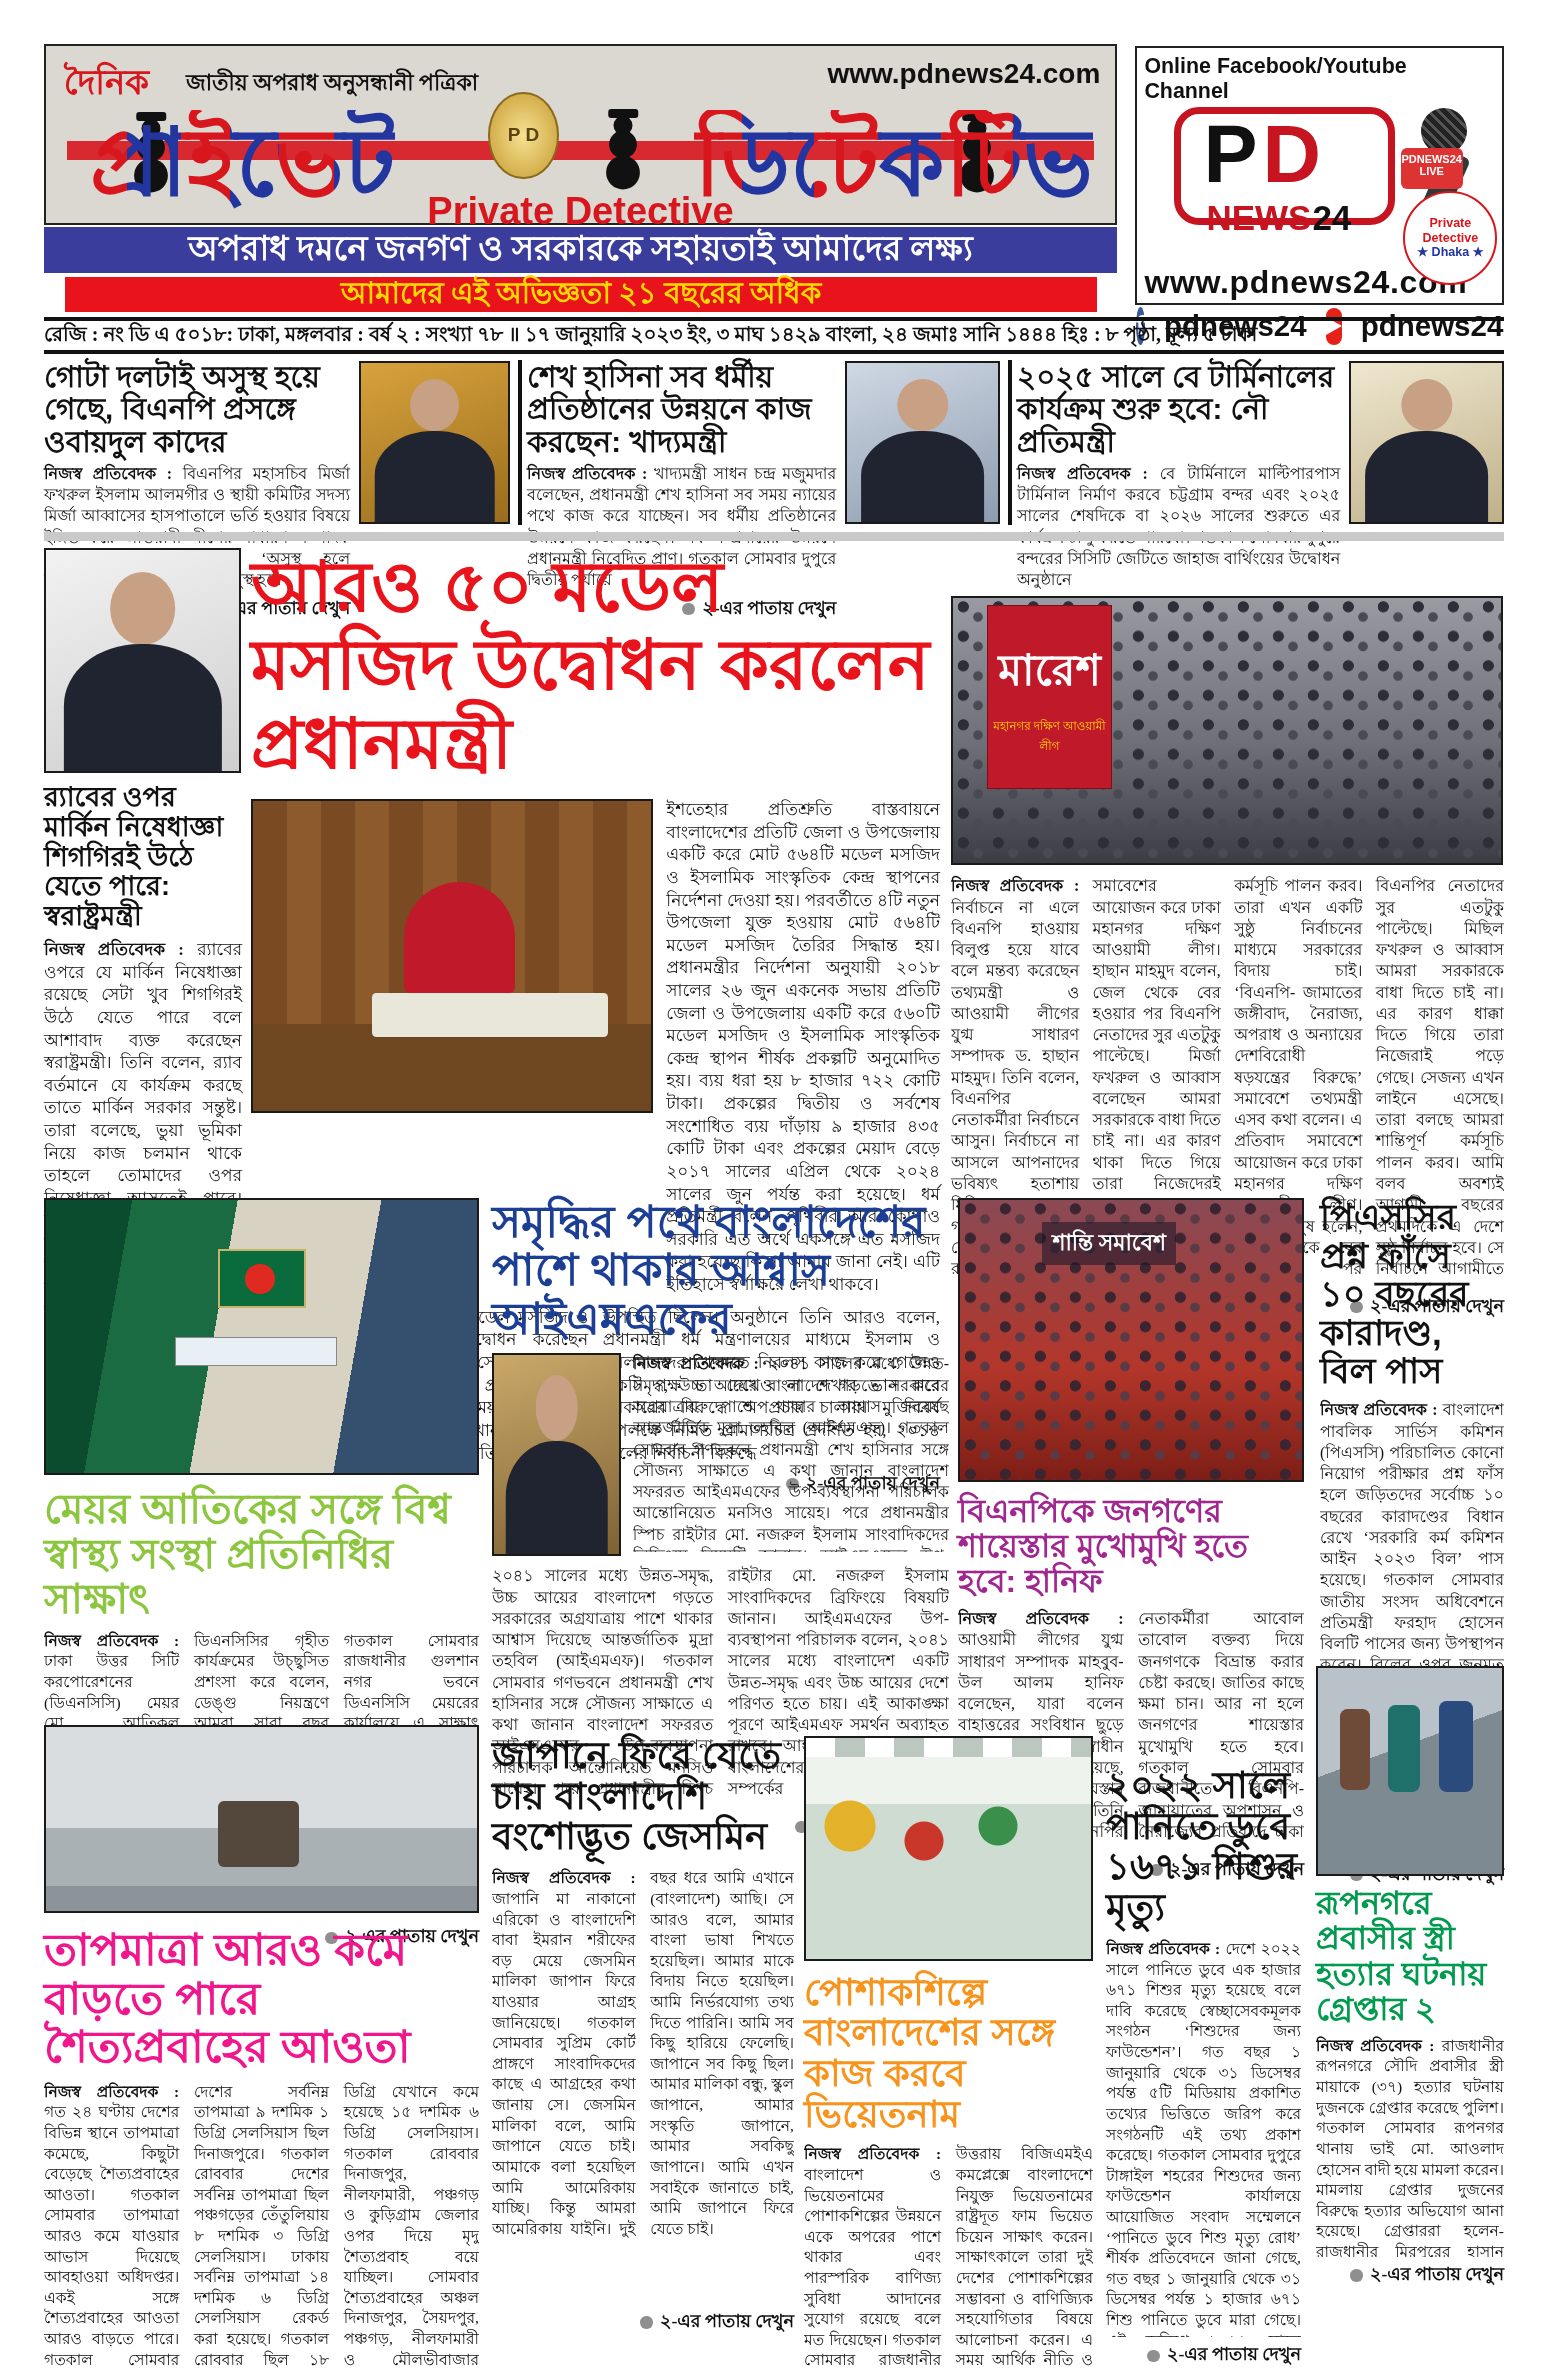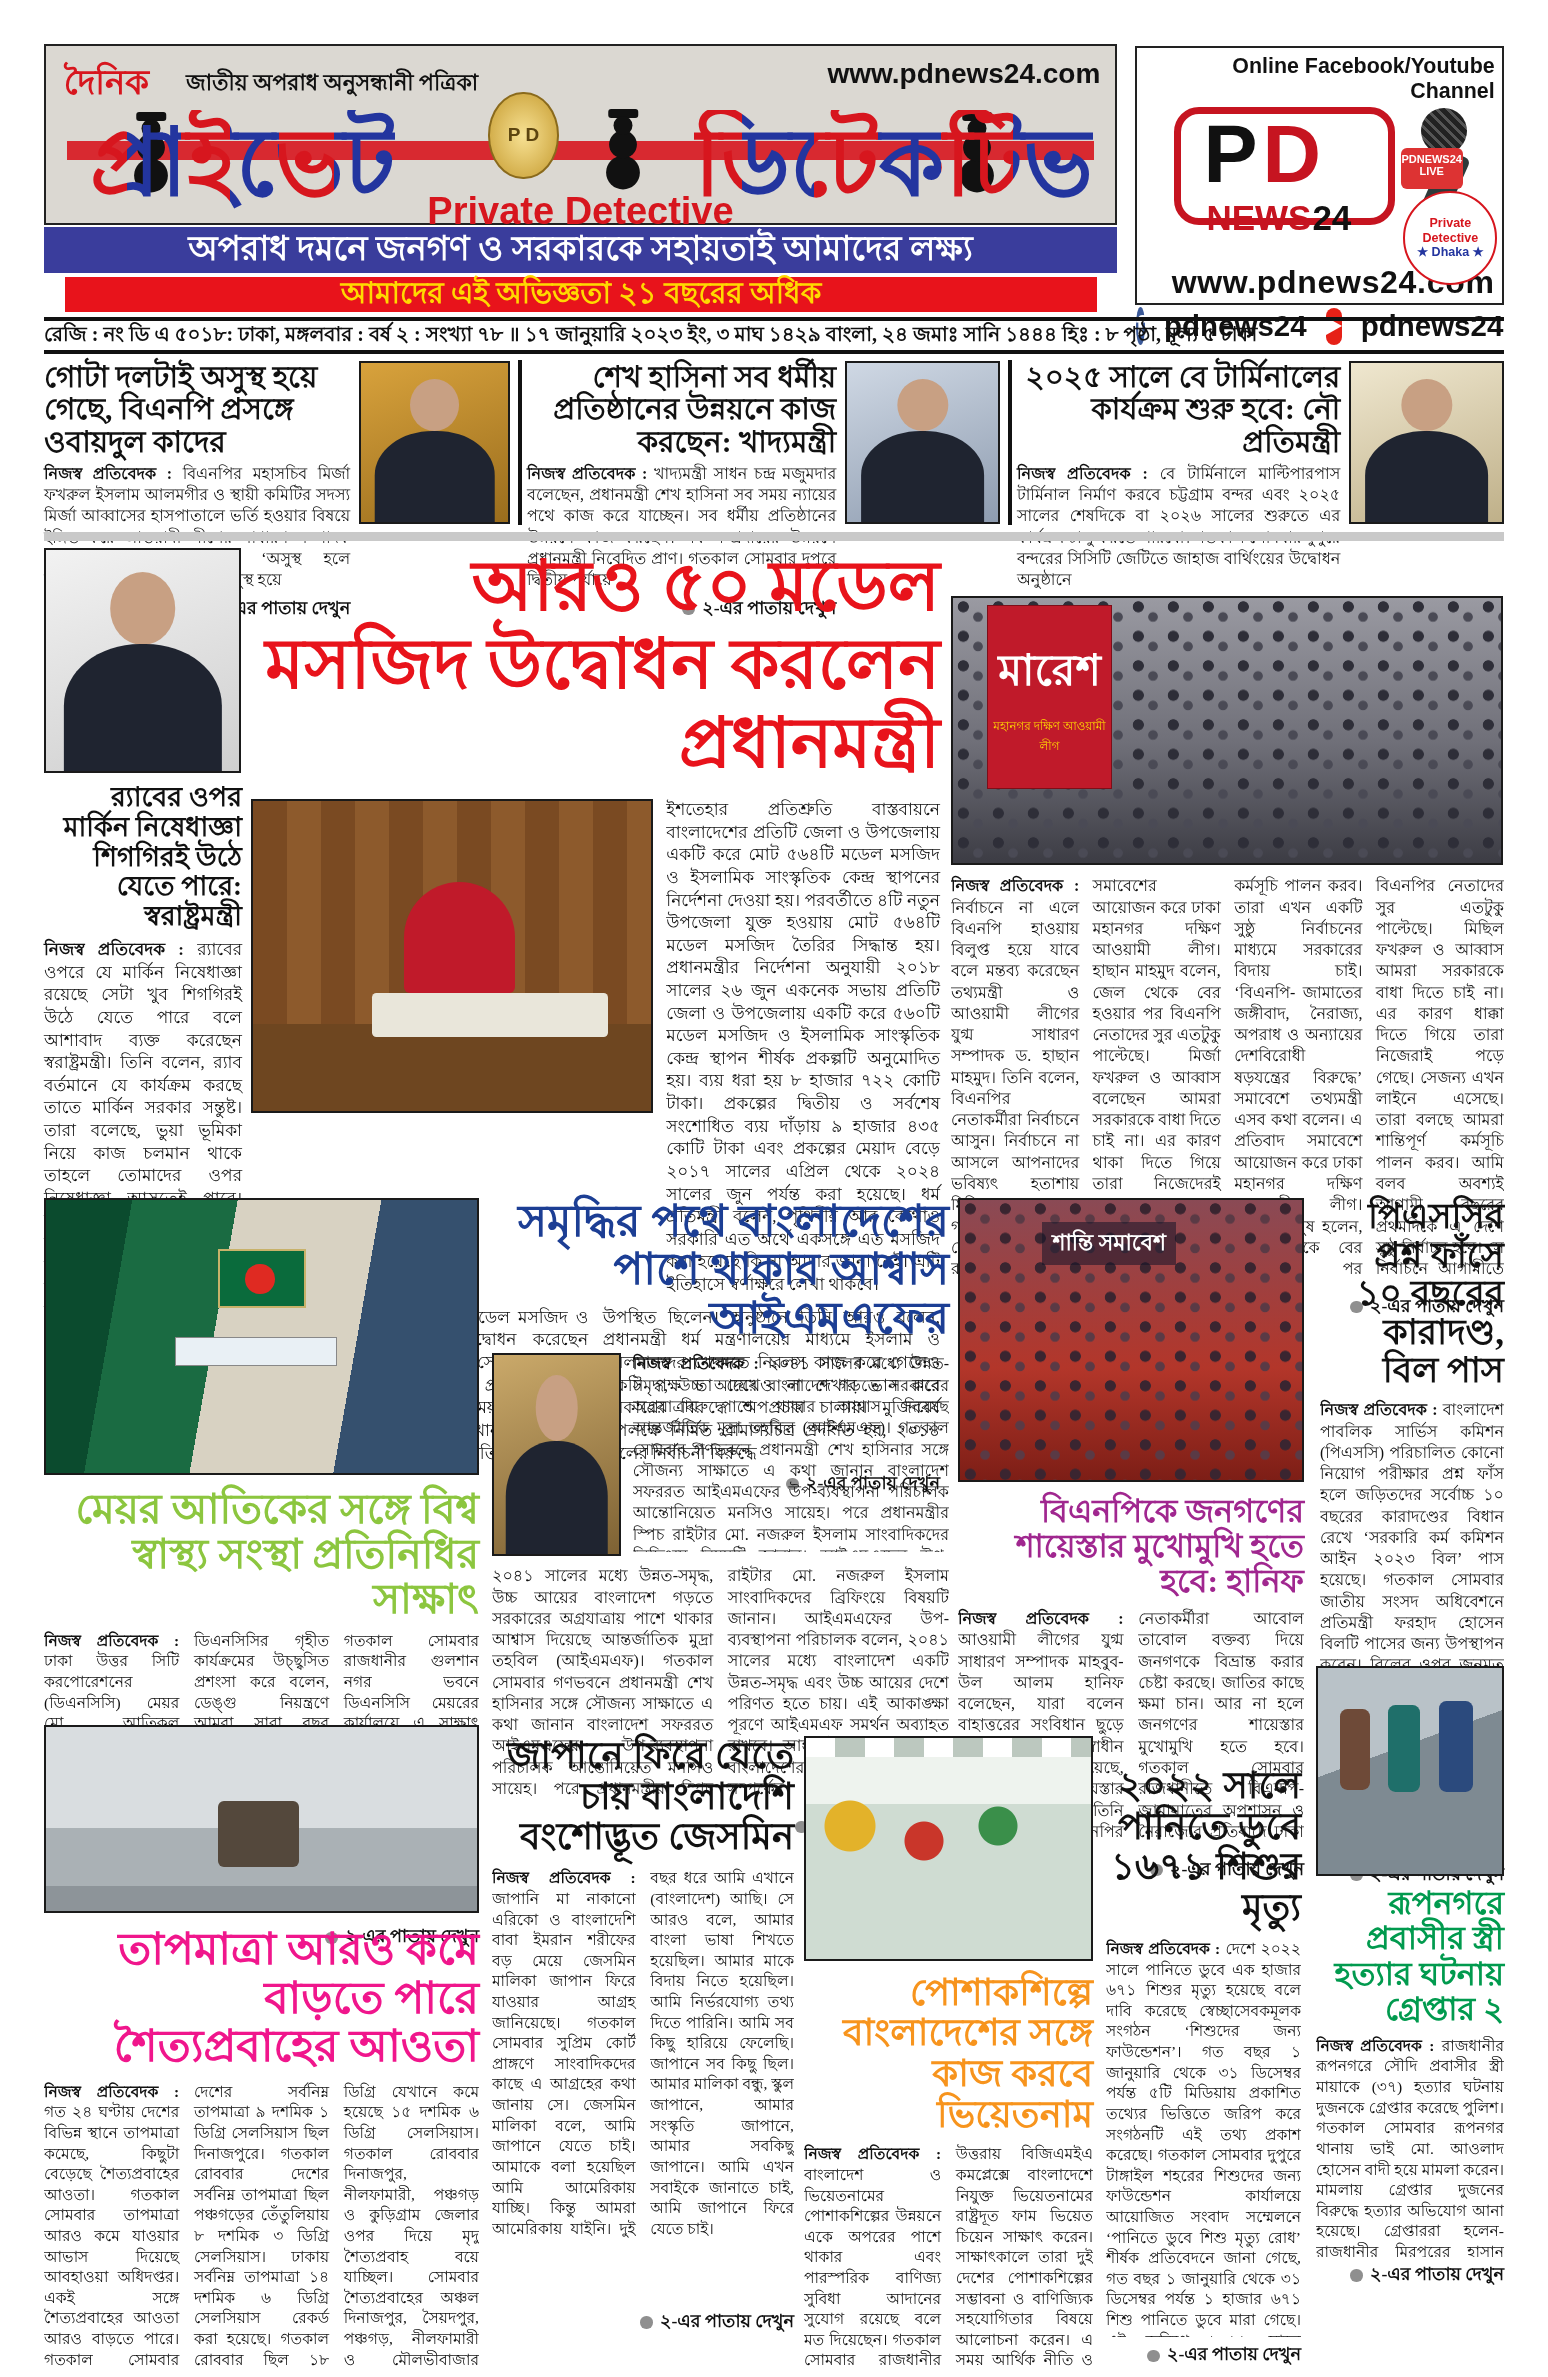--- a/index.html
+++ b/index.html
@@ -1,20 +1,20 @@
 <!DOCTYPE html>
 <html style="font-size:11.8px"><head>
 <meta charset="utf-8">
 <style>
   html,body{margin:0;padding:0;background:#e9e9e9;}
   .page{position:relative;width:1548px;height:2377px;background:#ffffff;margin:0 auto;
         font-family:"Liberation Serif", serif;color:#111;overflow:hidden;}
   .abs{position:absolute;box-sizing:border-box;}
-  .hd{font-weight:bold;line-height:1.1;font-family:Liberation Serif, serif;}
-  .center{text-align:right;}
+  .hd{font-weight:bold;line-height:1.1;font-family:Liberation Sans, sans-serif;}
+  .center{text-align:left;}
   .body-txt{font-size:17px;line-height:1.33;text-align:justify;color:#111;}
   .byline{font-weight:bold;}
   .cols2{column-count:2;column-gap:14.7px;}
   .cols3{column-count:3;column-gap:14.7px;}
   .cols4{column-count:4;column-gap:13.3px;}
   .note{display:flex;align-items:center;gap:7.4px;justify-content:flex-end;
         font-weight:bold;font-size:17.7px;margin-top:4.4px;}
   .note .dot{width:12.5px;height:12.5px;border-radius:50%;background:#8f8f8f;flex:0 0 auto;}
   .ph{border:2.2px solid #1a1a1a;position:relative;overflow:hidden;}
   .sil::before{content:"";position:absolute;left:50%;top:10%;transform:translateX(-50%);

